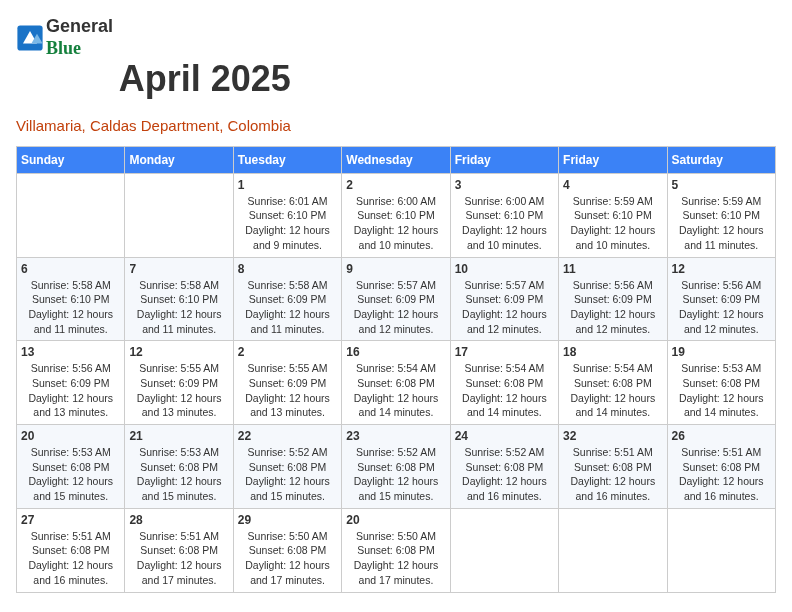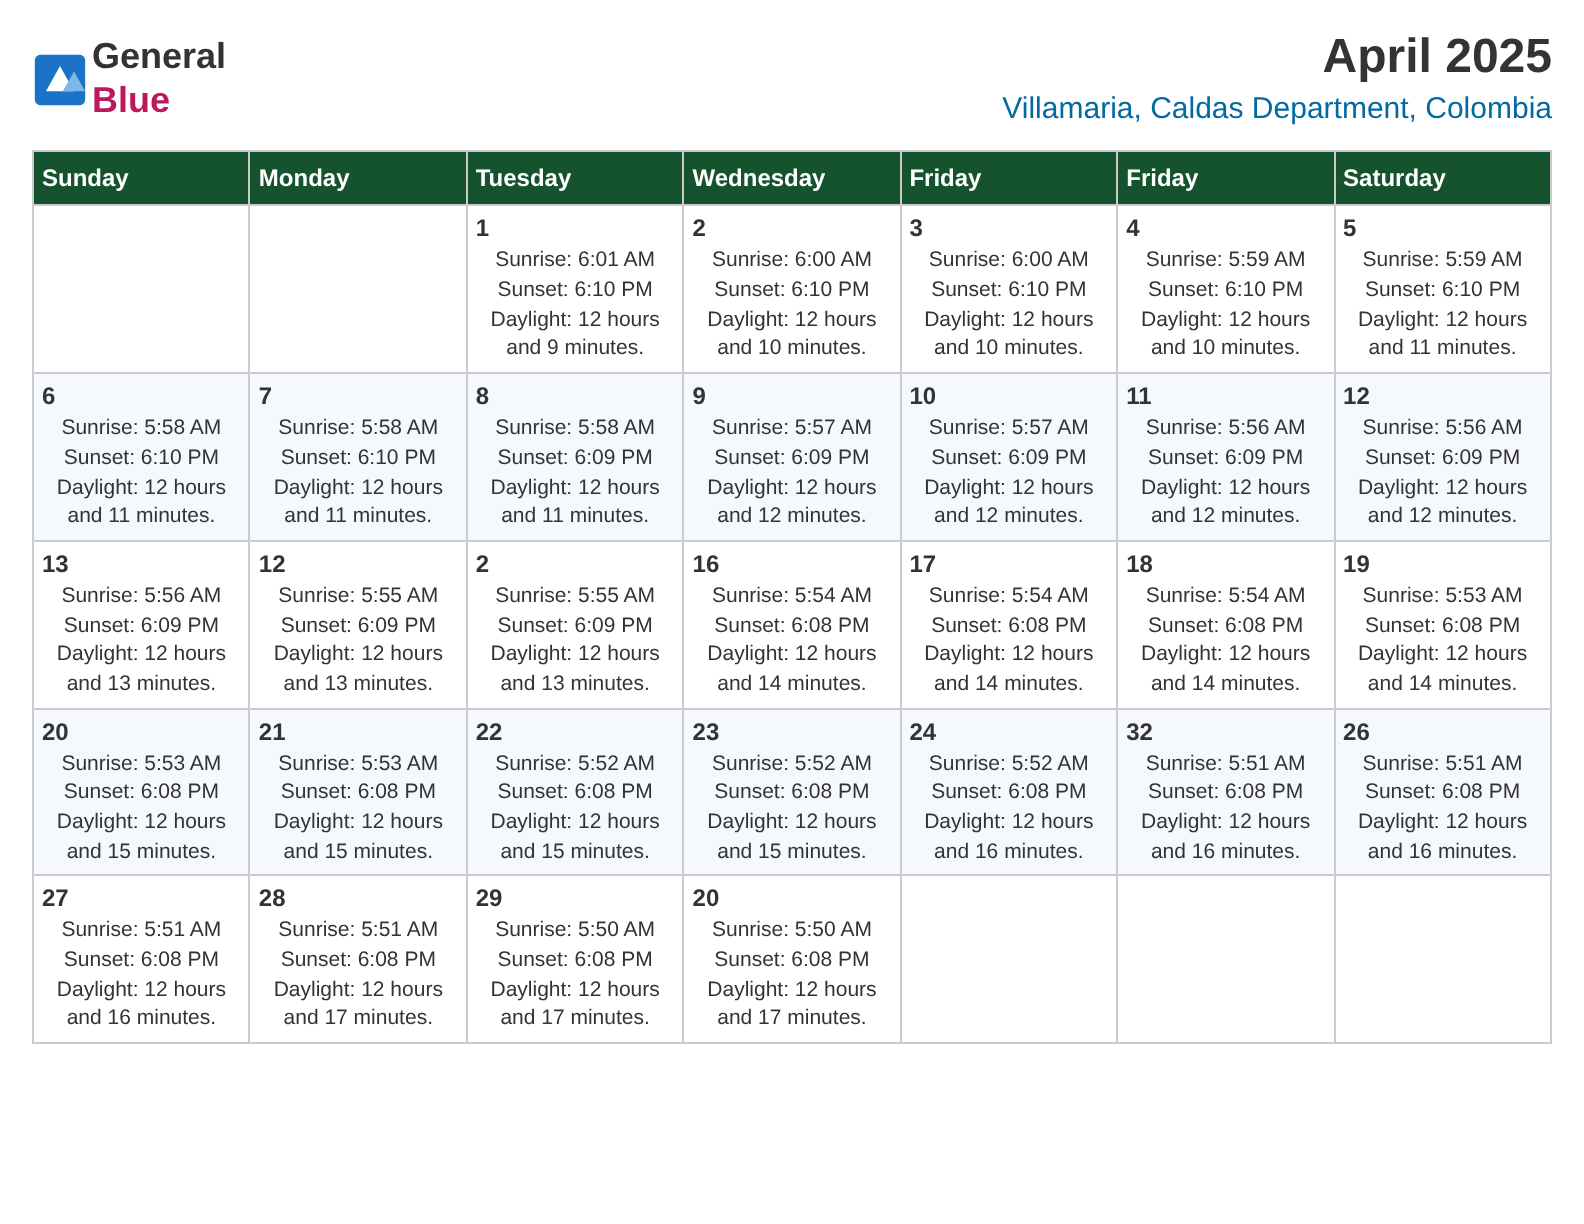--- a/index.html
+++ b/index.html
@@ -6,62 +6,64 @@
     body {
       font-family: Arial, sans-serif;
       background: #fff;
       width: 792px;
       min-height: 612px;
       padding: 16px;
     }
     .header-area {
       display: flex;
       justify-content: space-between;
-      align-items: center;
+      align-items: flex-start;
       margin-bottom: 12px;
+      flex-direction: column;
     }
     .logo {
       display: flex;
       align-items: center;
     }
     .logo-text {
       font-size: 18px;
       font-weight: bold;
       color: #333;
       line-height: 1.2;
     }
     .logo-blue {
-      color: #be185d;
+      color: #15803d;
+      font-family: Liberation Serif, serif;
     }
     .logo-icon {
       width: 28px;
       height: 28px;
       margin-right: 2px;
     }
     .title-block {
       text-align: right;
     }
     .month-title {
-      font-size: 24px;
+      font-size: 36px;
       font-weight: bold;
       color: #333;
       line-height: 1.1;
     }
     .location-title {
       font-size: 15px;
-      color: #0369a1;
-      margin-top: 4px;
+      color: #c2410c;
+      margin-top: 18px;
     }
     .calendar-table {
       width: 100%;
       border-collapse: collapse;
       font-size: 11px;
     }
     .calendar-table th {
-      background-color: #14532d;
+      background-color: #3b82f6;
       color: #fff;
       padding: 6px 4px;
       text-align: left;
       font-size: 12px;
       font-weight: bold;
       border: 1px solid #ccc;
     }
     .calendar-table td {
       border: 1px solid #ccc;
       vertical-align: top;

